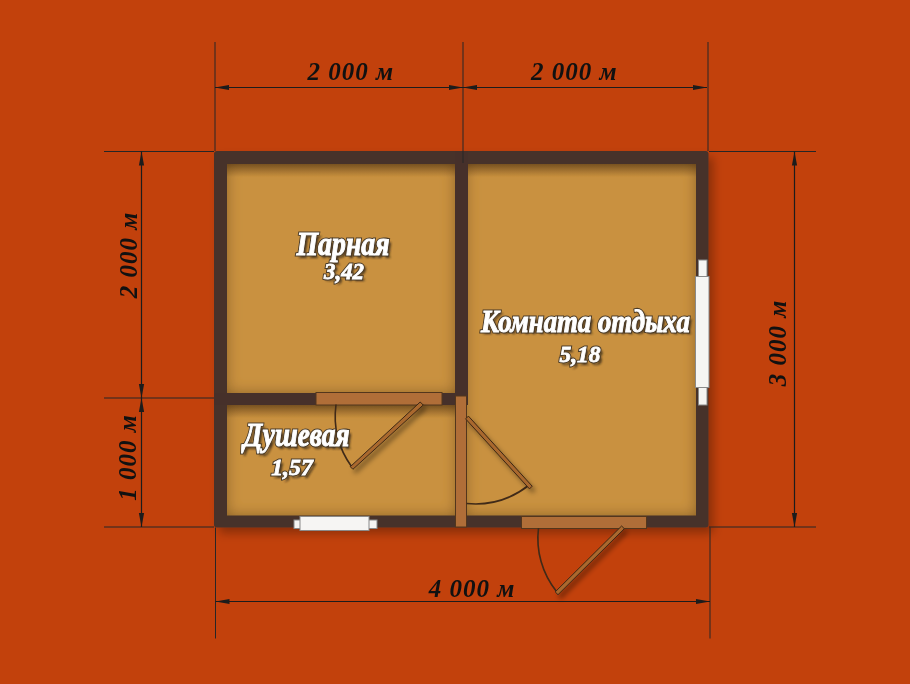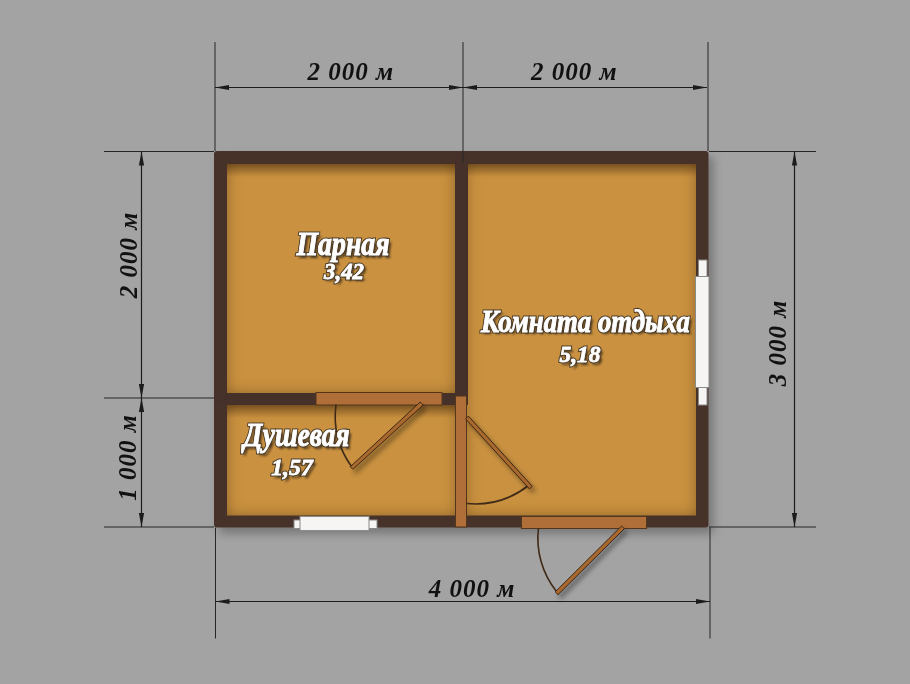--- a/index.html
+++ b/index.html
@@ -1,16 +1,16 @@
 <!DOCTYPE html>
 <html><head>
 <meta charset="utf-8">
 <style>
   html,body{margin:0;padding:0;background:#ffffff;}
-  #page{position:relative;width:910px;height:684px;background:#a3a3a3;overflow:hidden;
+  #page{position:relative;width:910px;height:684px;background:#c2410c;overflow:hidden;
         font-family:"Liberation Serif", serif;}
   svg{position:absolute;left:0;top:0;}
   text{font-family:"Liberation Serif", serif;}
 </style>
 </head>
 <body>
 
 <div id="page">
 <svg width="910" height="684" viewBox="0 0 910 684">
   <defs>

